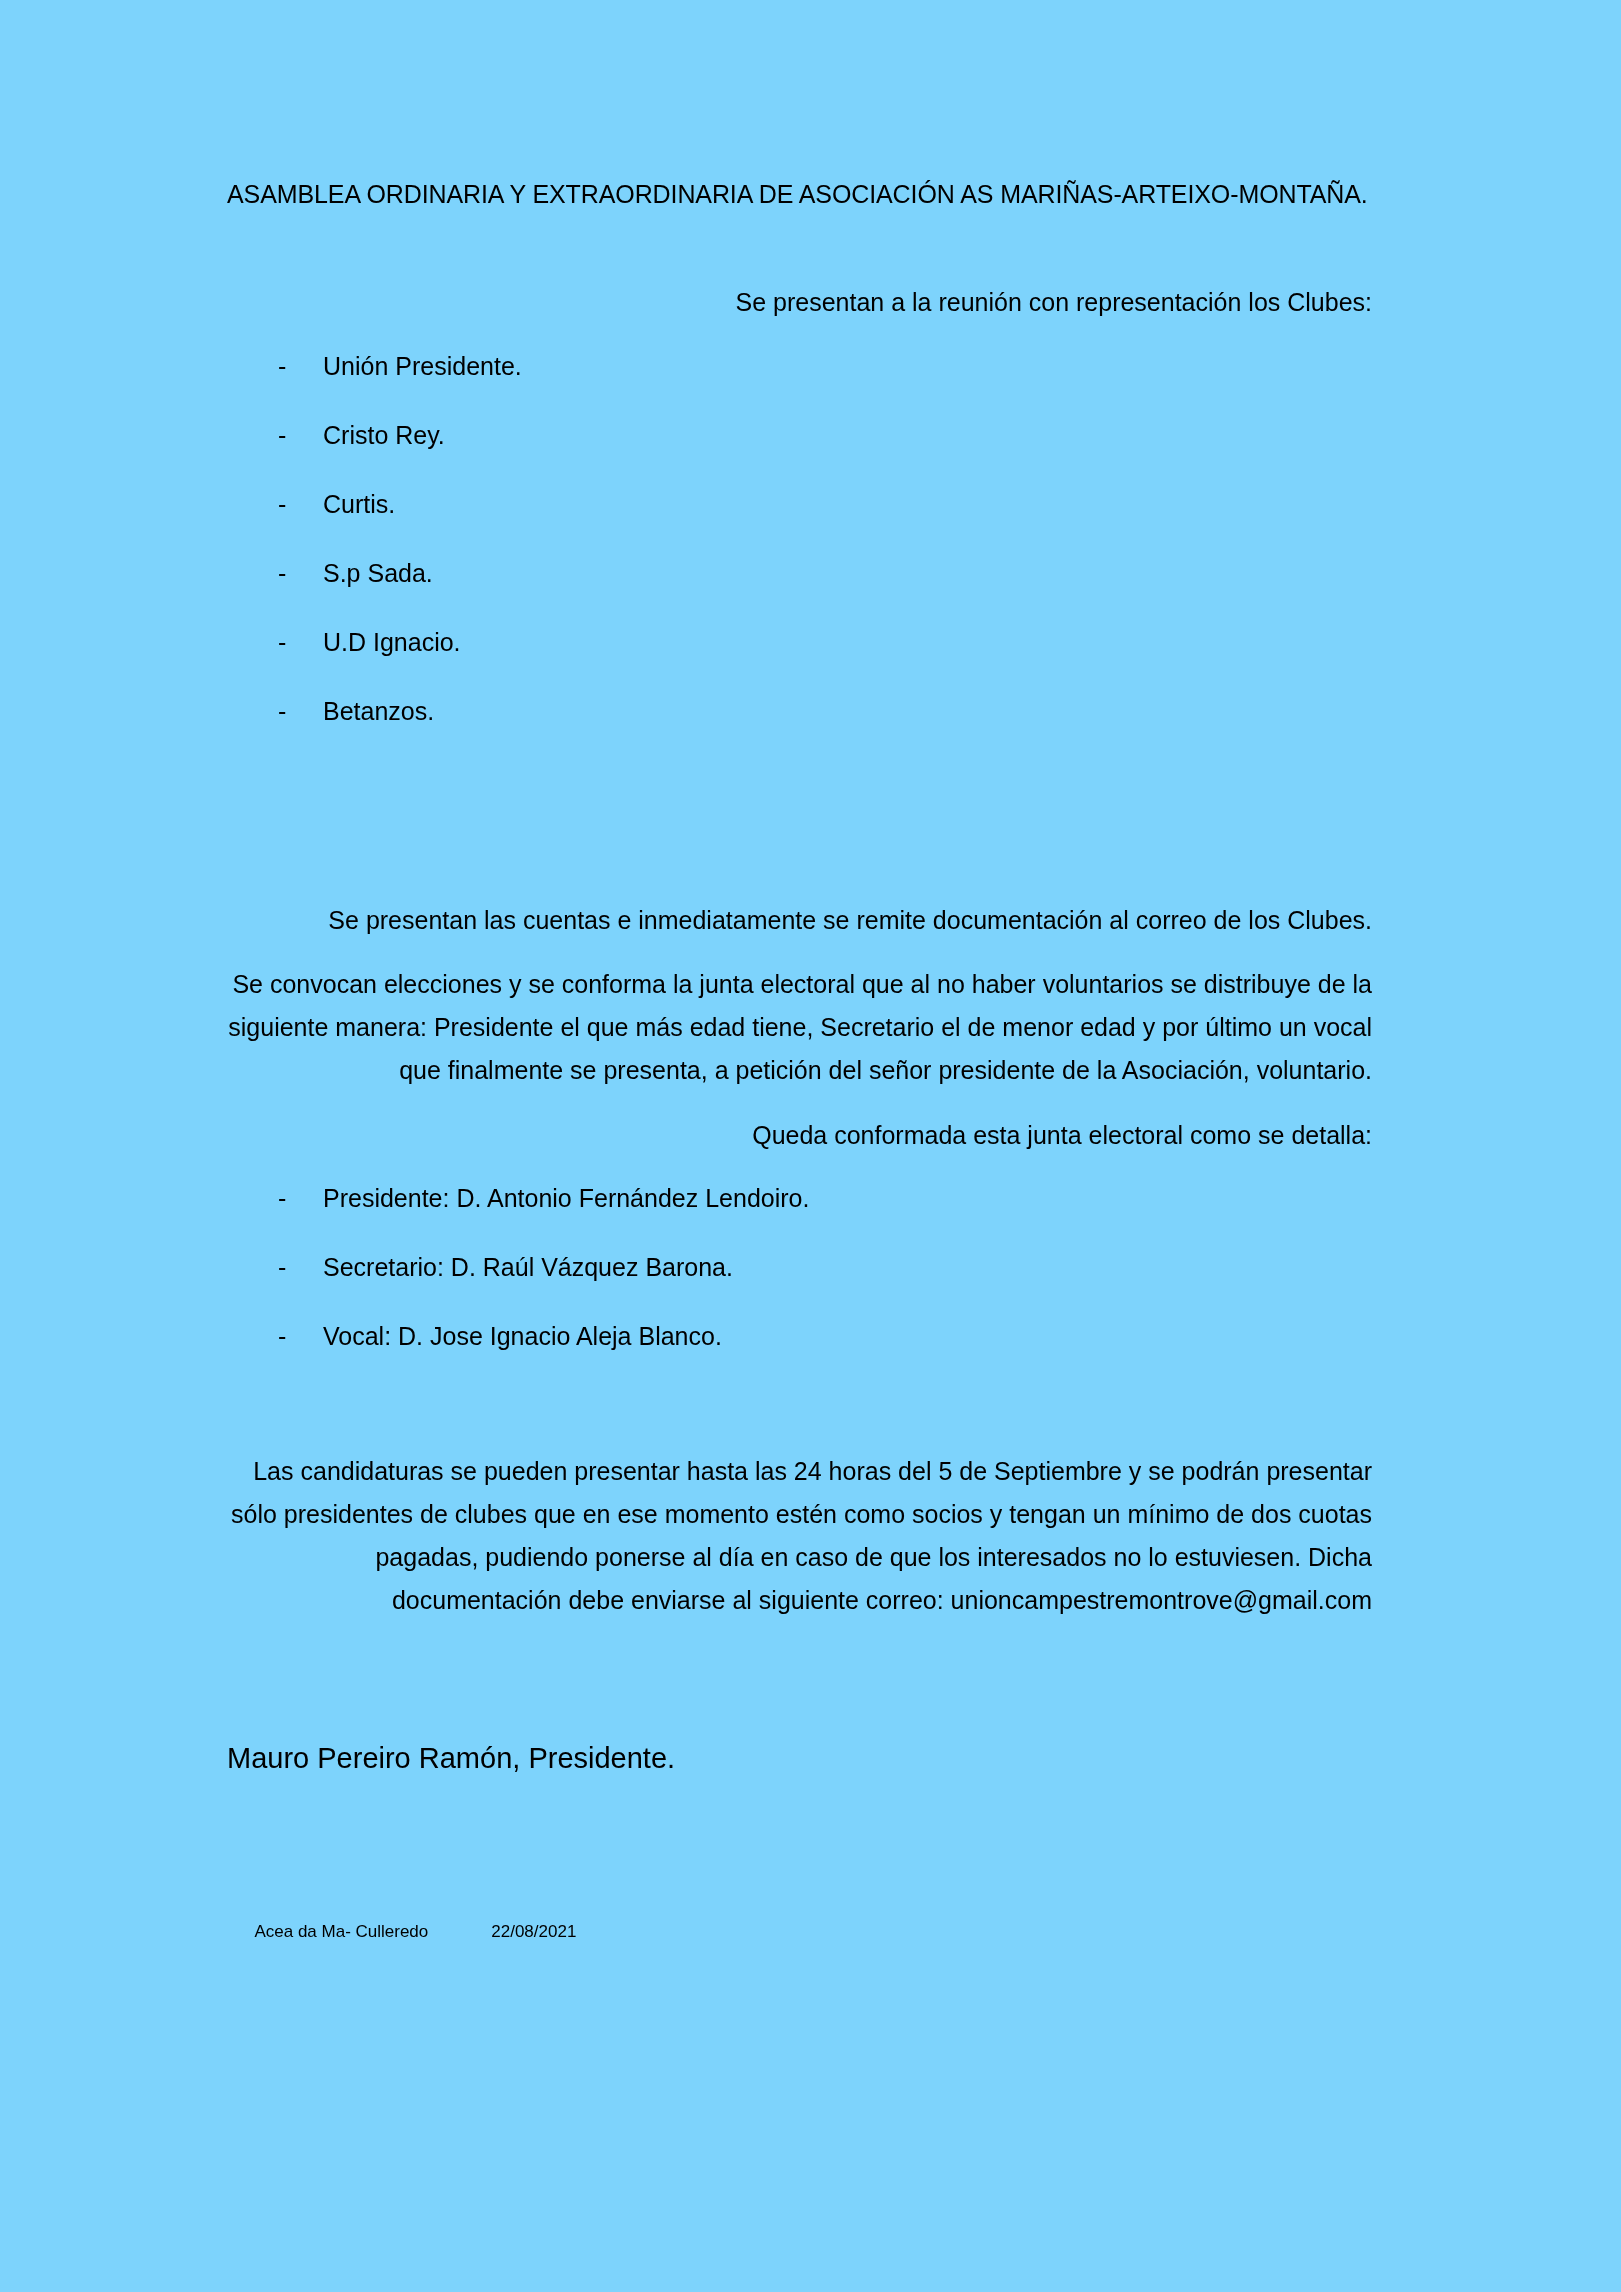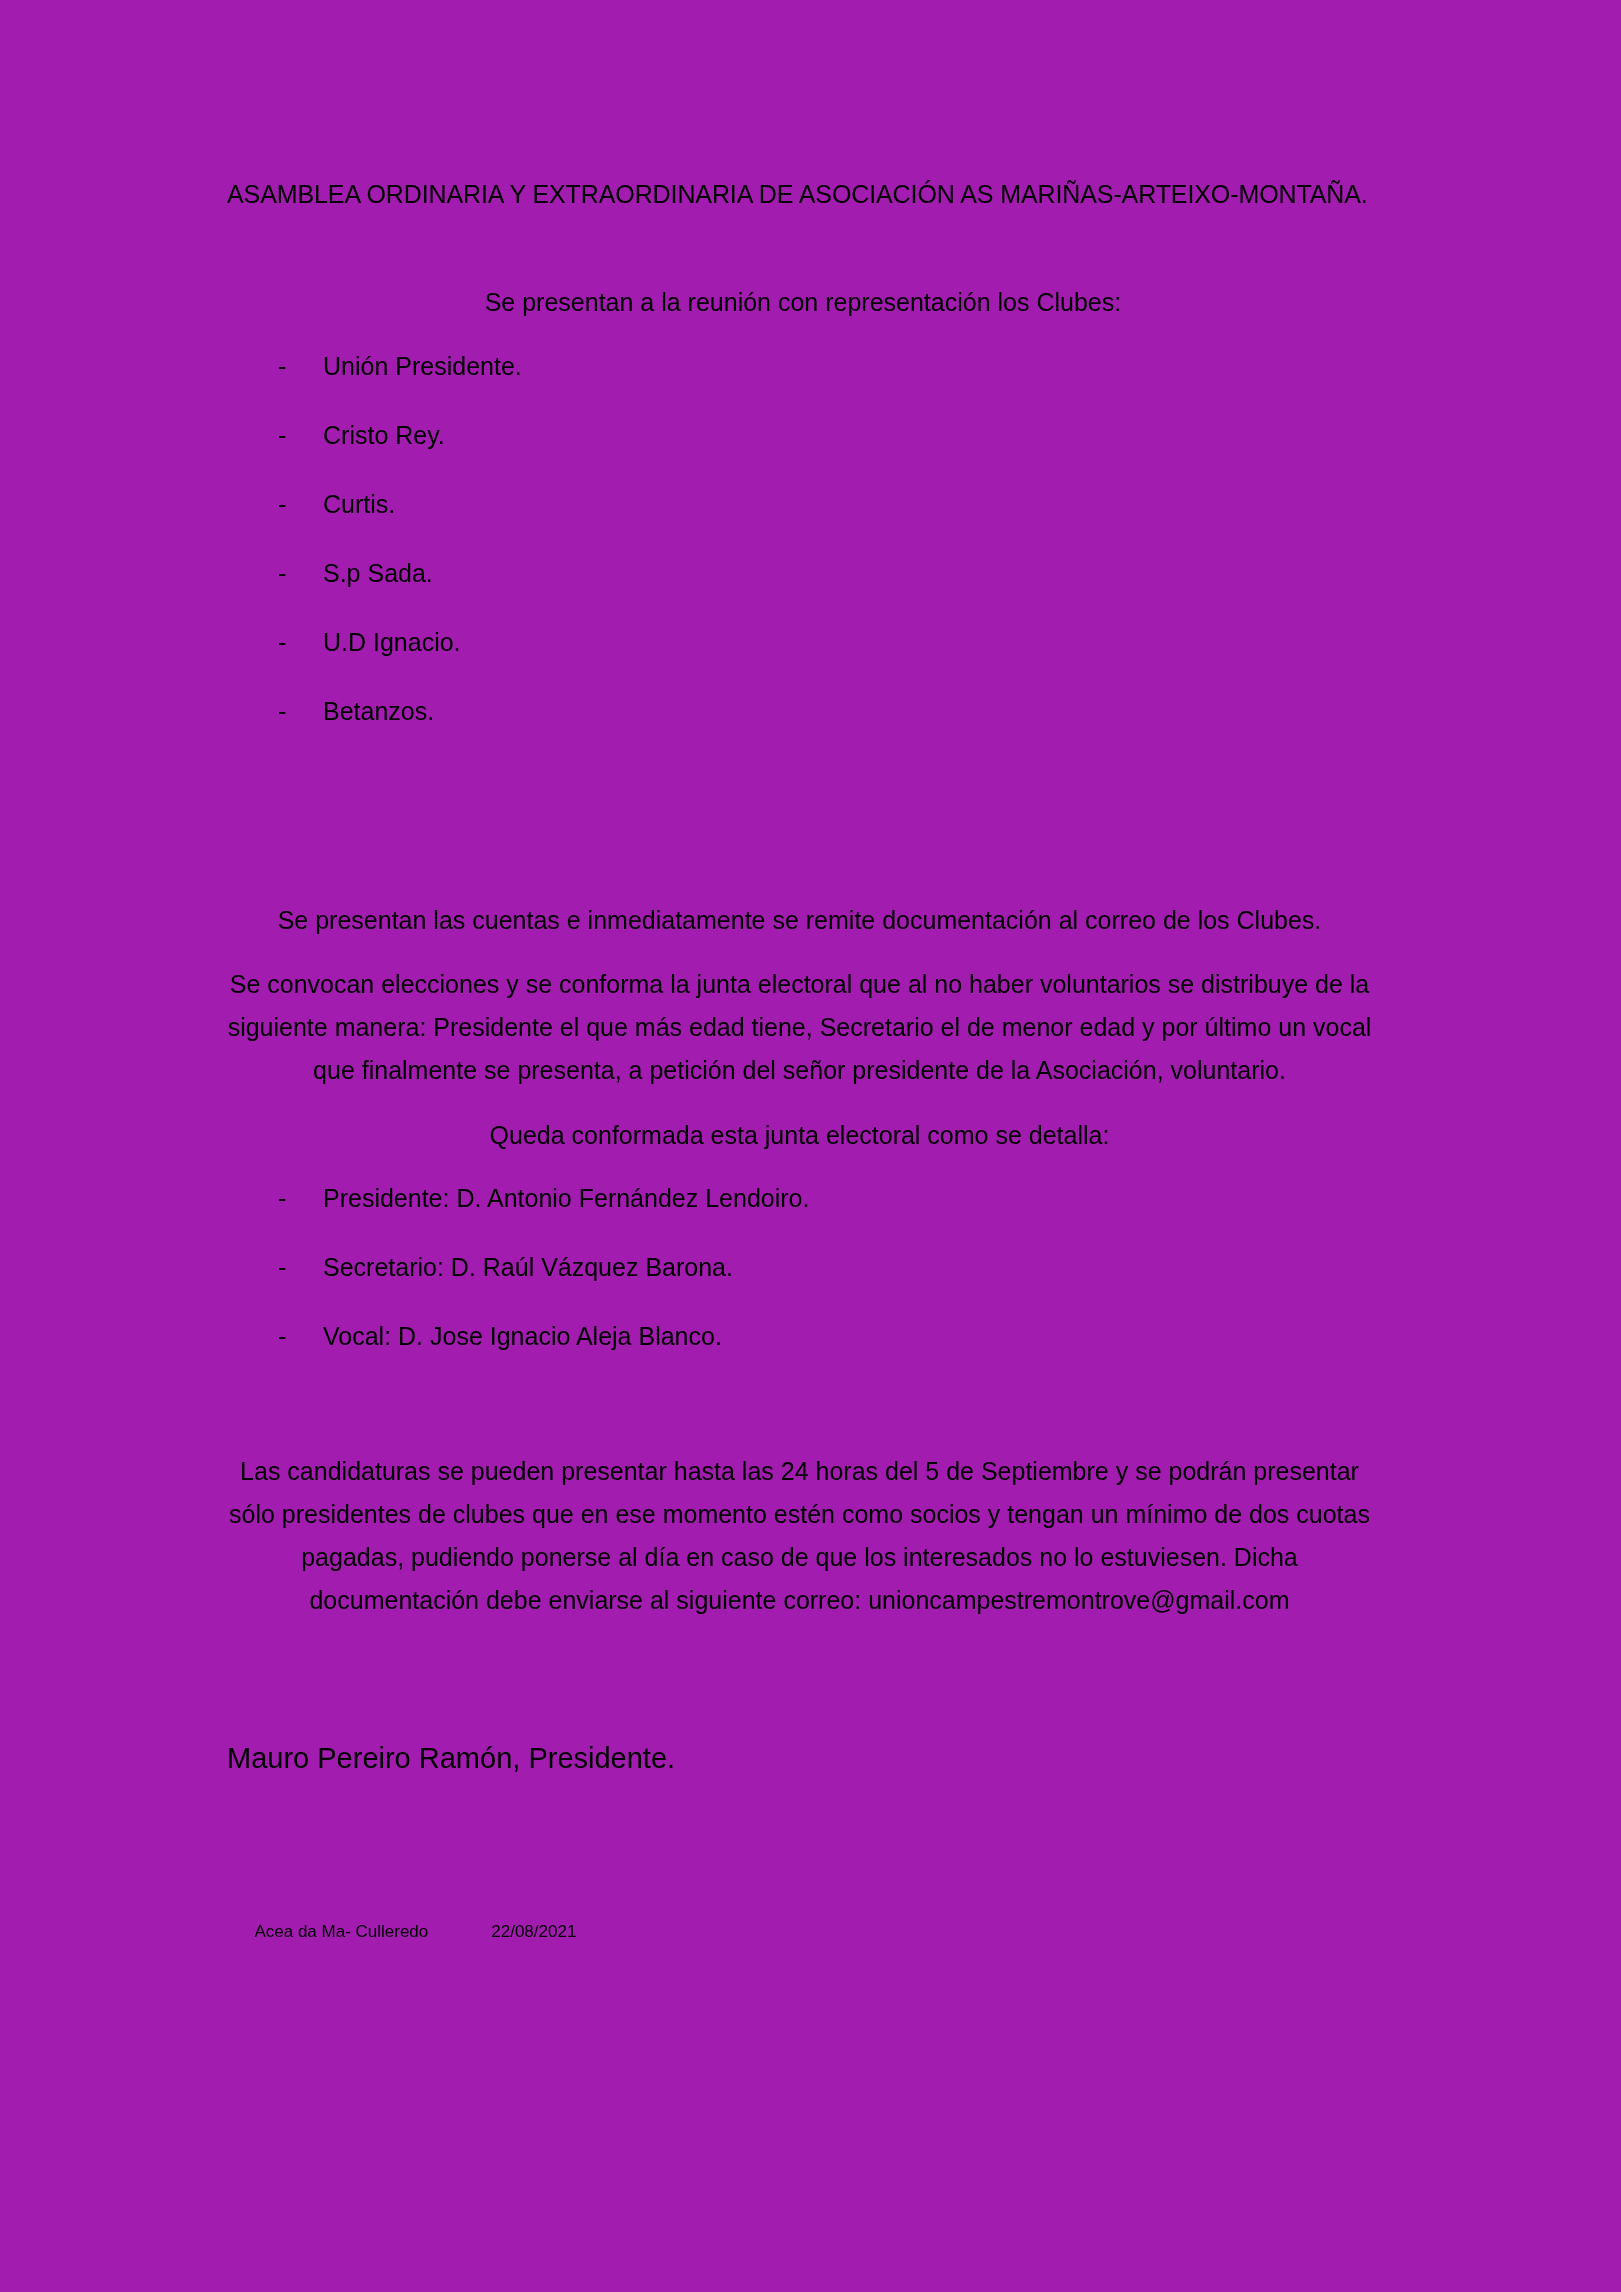--- a/index.html
+++ b/index.html
@@ -9,42 +9,42 @@
     background: #ffffff;
   }
   body {
     font-family: "Liberation Sans", sans-serif;
     color: #000000;
   }
   .page {
     position: relative;
     width: 1621px;
     height: 2293px;
-    background: #a21caf;
+    background: #7dd3fc;
     box-sizing: border-box;
     overflow: hidden;
   }
   .content {
     position: absolute;
     left: 227px;
     top: 182px;
     width: 1145px;
   }
   .doc-title {
     font-size: 25px;
     line-height: 1.0;
     letter-spacing: -0.1px;
     white-space: nowrap;
     margin: 0 0 0 0;
   }
   .para {
     font-size: 25px;
     line-height: 43px;
     margin: 0;
-    text-align: center;
+    text-align: right;
   }
   .spacer-lg { height: 74px; }
   .spacer-xs { height: 21.6px; }
   .spacer-xl { height: 94px; }
 
   .bullet-list {
     list-style: none;
     margin: 0;
     padding: 0;
   }

